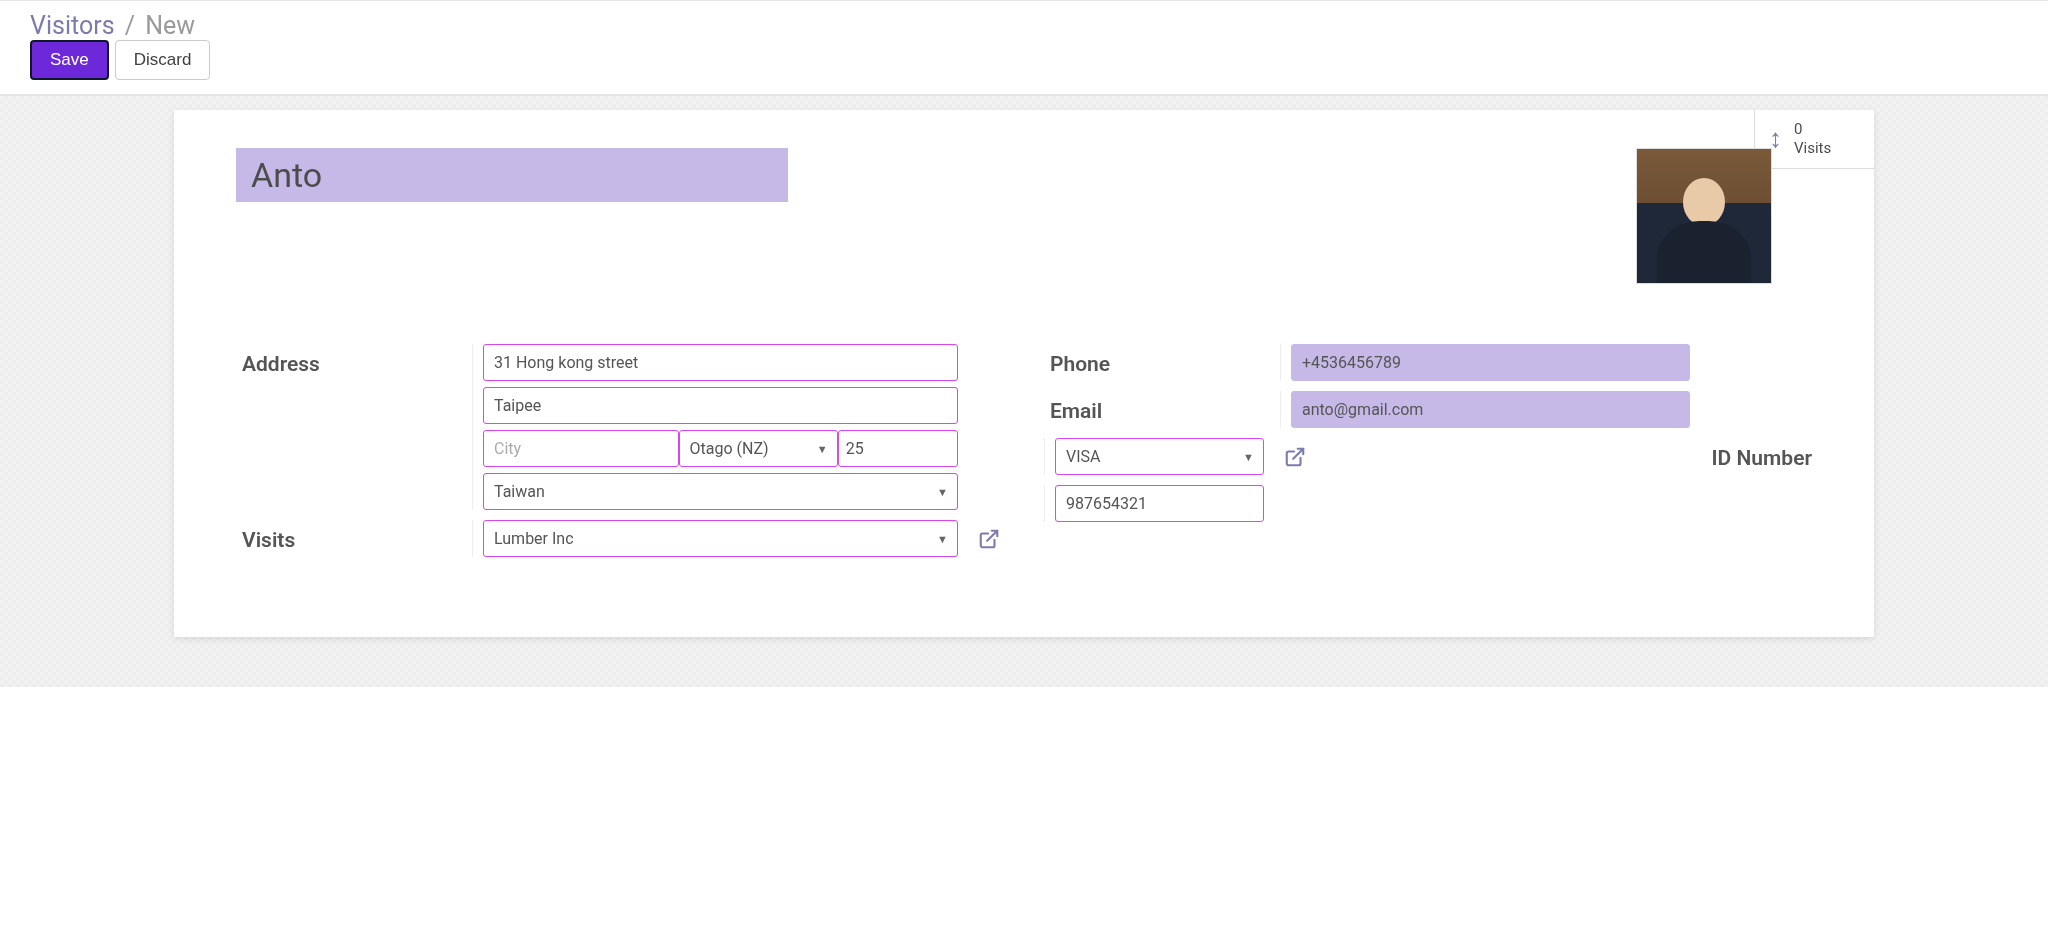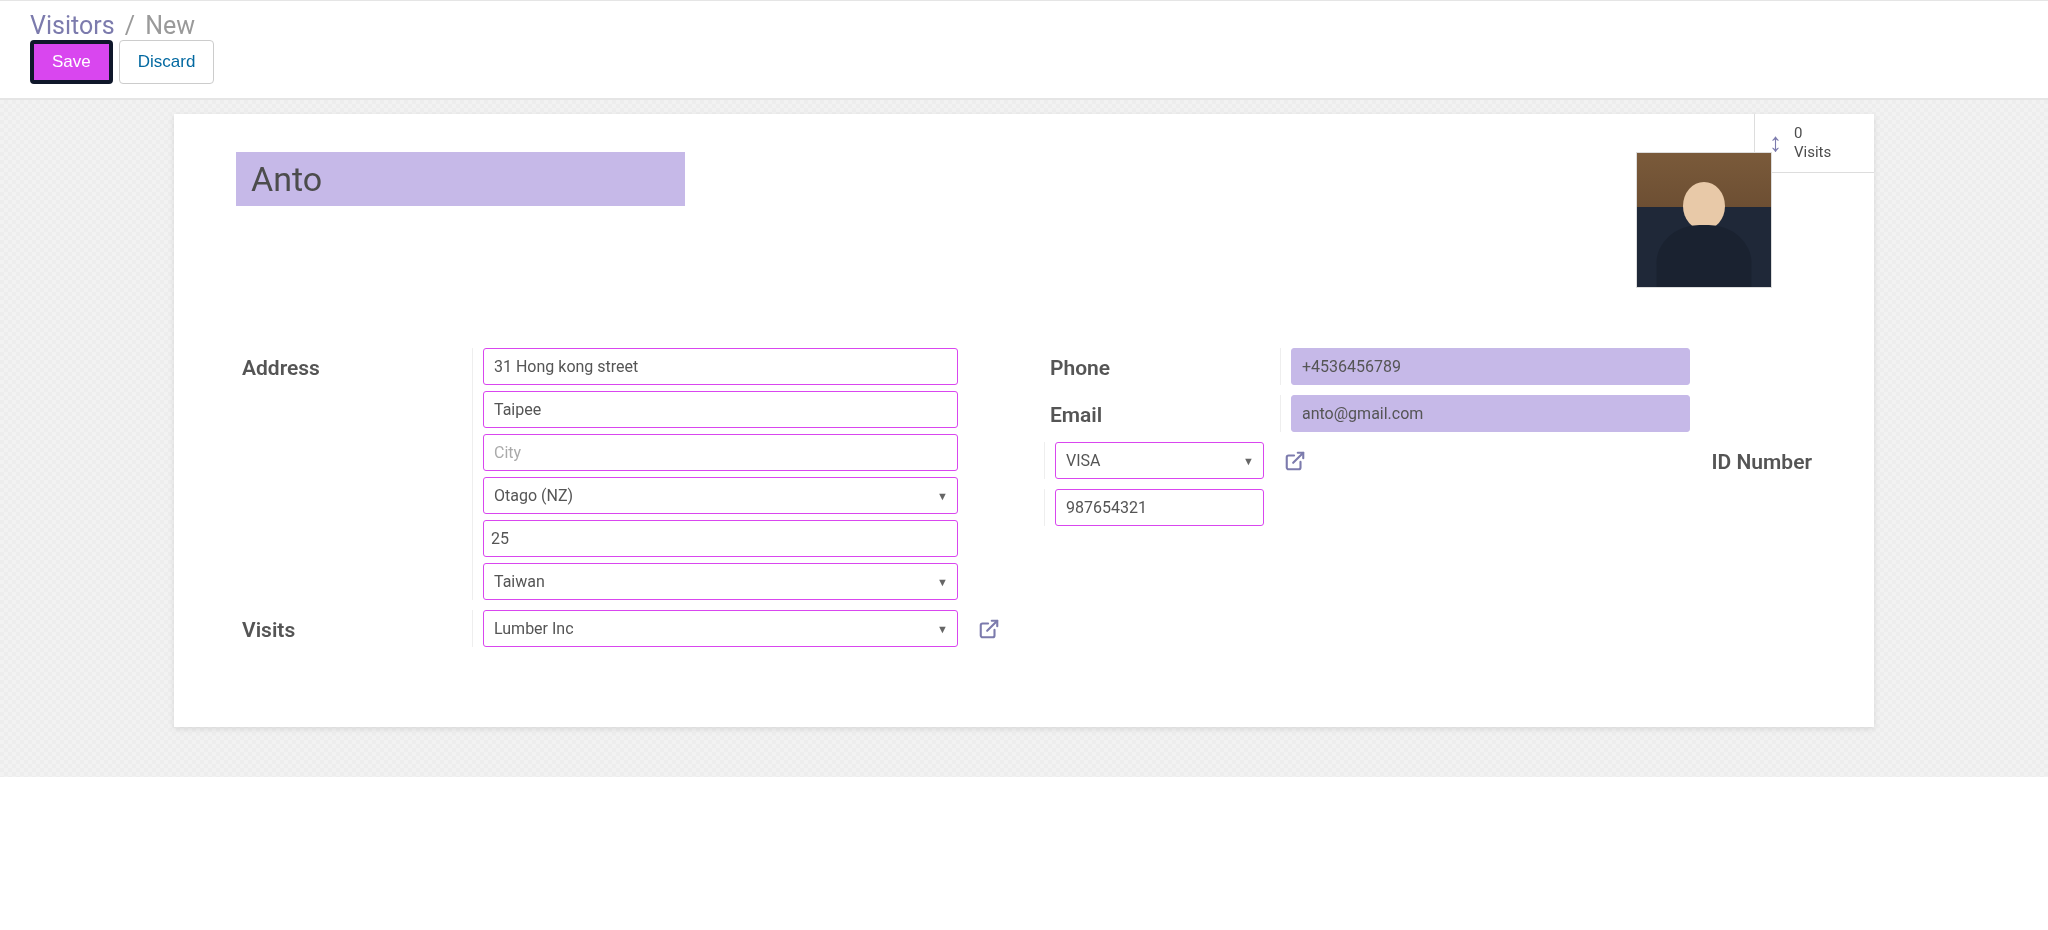--- a/index.html
+++ b/index.html
@@ -39,27 +39,27 @@
       gap: 6px;
     }
     .btn {
       padding: 8px 18px;
       font-size: 17px;
       border-radius: 4px;
       cursor: pointer;
       font-weight: 400;
     }
     .btn-primary {
-      background-color: #d946ef;
+      background-color: #6d28d9;
       color: #fff;
-      border: 4px solid #0f172a;
+      border: 2px solid #0f172a;
     }
     .btn-secondary {
       background-color: #fff;
-      color: #0369a1;
+      color: #404040;
       border: 1px solid #ccc;
     }
     .content-area {
       background: #f2f2f2;
       background-image: linear-gradient(45deg, #ededed 25%, transparent 25%, transparent 75%, #ededed 75%), linear-gradient(45deg, #ededed 25%, transparent 25%, transparent 75%, #ededed 75%);
       background-size: 8px 8px;
       background-position: 0 0, 4px 4px;
       border-top: 1px solid #e5e5e5;
       padding: 14px 0 50px 0;
       display: flex;
@@ -105,21 +105,21 @@
       justify-content: space-between;
       margin-bottom: 60px;
     }
     .name-input {
       font-size: 34px;
       font-weight: 400;
       color: #4c4c4c;
       background: #c6b9e8;
       border: 1px solid #c6b9e8;
       padding: 6px 14px;
-      width: 449px;
+      width: 552px;
       font-family: inherit;
     }
     .avatar {
       width: 136px;
       height: 136px;
       border: 1px solid #ddd;
       background: linear-gradient(180deg, #7a5a3a 0%, #6d4f33 40%, #1f2838 40%, #1f2838 100%);
       position: relative;
       overflow: hidden;
       margin-right: 40px;
@@ -167,22 +167,21 @@
       padding-top: 8px;
       padding-left: 6px;
     }
     .field-cell {
       display: flex;
       flex-direction: column;
       gap: 6px;
     }
     .row-inline {
       display: flex;
-      gap: 6px;
-      flex-direction: column;
+      gap: 0;
     }
     .input, .select {
       border: 1px solid #d946ef;
       border-radius: 3px;
       padding: 8px 10px;
       font-size: 16px;
       color: #555;
       font-family: inherit;
       background: #fff;
       width: 100%;

